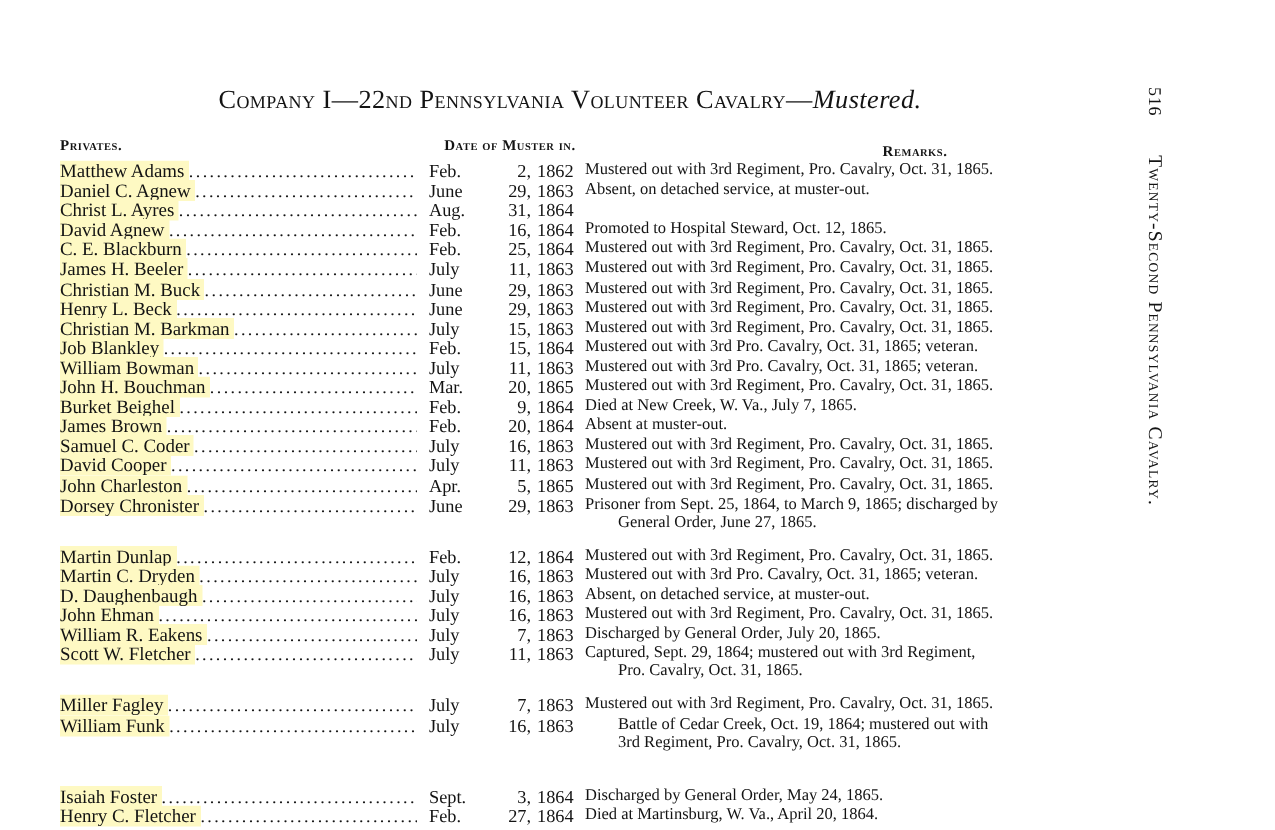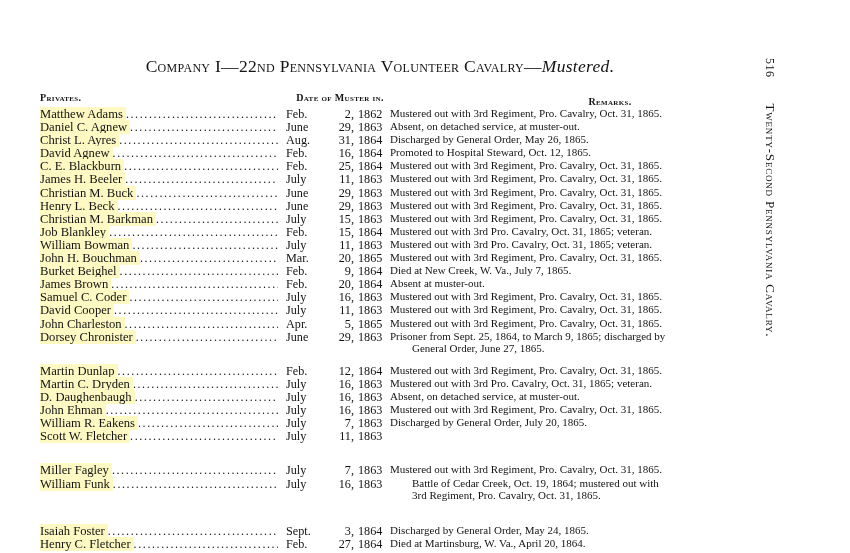--- a/index.html
+++ b/index.html
@@ -164,21 +164,20 @@
         </div>
         <div class="remark"><span>Absent, on detached service, at muster-out.</span></div>
       </div>
       <div class="row">
         <div class="name"><span class="nm">Christ L. Ayres</span><span class="leader">............................................................</span></div>
         <div class="date">
           <span class="mo">Aug.</span>
           <span class="dy">31,</span>
           <span class="yr">1864</span>
         </div>
-        <div class="remark"><span>Discharged by General Order, May 26, 1865.</span></div>
       </div>
       <div class="row">
         <div class="name"><span class="nm">David Agnew</span><span class="leader">............................................................</span></div>
         <div class="date">
           <span class="mo">Feb.</span>
           <span class="dy">16,</span>
           <span class="yr">1864</span>
         </div>
         <div class="remark"><span>Promoted to Hospital Steward, Oct. 12, 1865.</span></div>
       </div>
@@ -353,20 +352,21 @@
         </div>
         <div class="remark"><span>Discharged by General Order, July 20, 1865.</span></div>
       </div>
       <div class="row r2">
         <div class="name"><span class="nm">Scott W. Fletcher</span><span class="leader">............................................................</span></div>
         <div class="date">
           <span class="mo">July</span>
           <span class="dy">11,</span>
           <span class="yr">1863</span>
         </div>
+        <div class="remark"><span>Captured, Sept. 29, 1864; mustered out with 3rd Regiment,</span><span class="cont">Pro. Cavalry, Oct. 31, 1865.</span></div>
       </div>
       <div class="row gap">
         <div class="name"><span class="nm">Miller Fagley</span><span class="leader">............................................................</span></div>
         <div class="date">
           <span class="mo">July</span>
           <span class="dy">7,</span>
           <span class="yr">1863</span>
         </div>
         <div class="remark"><span>Mustered out with 3rd Regiment, Pro. Cavalry, Oct. 31, 1865.</span></div>
       </div>

